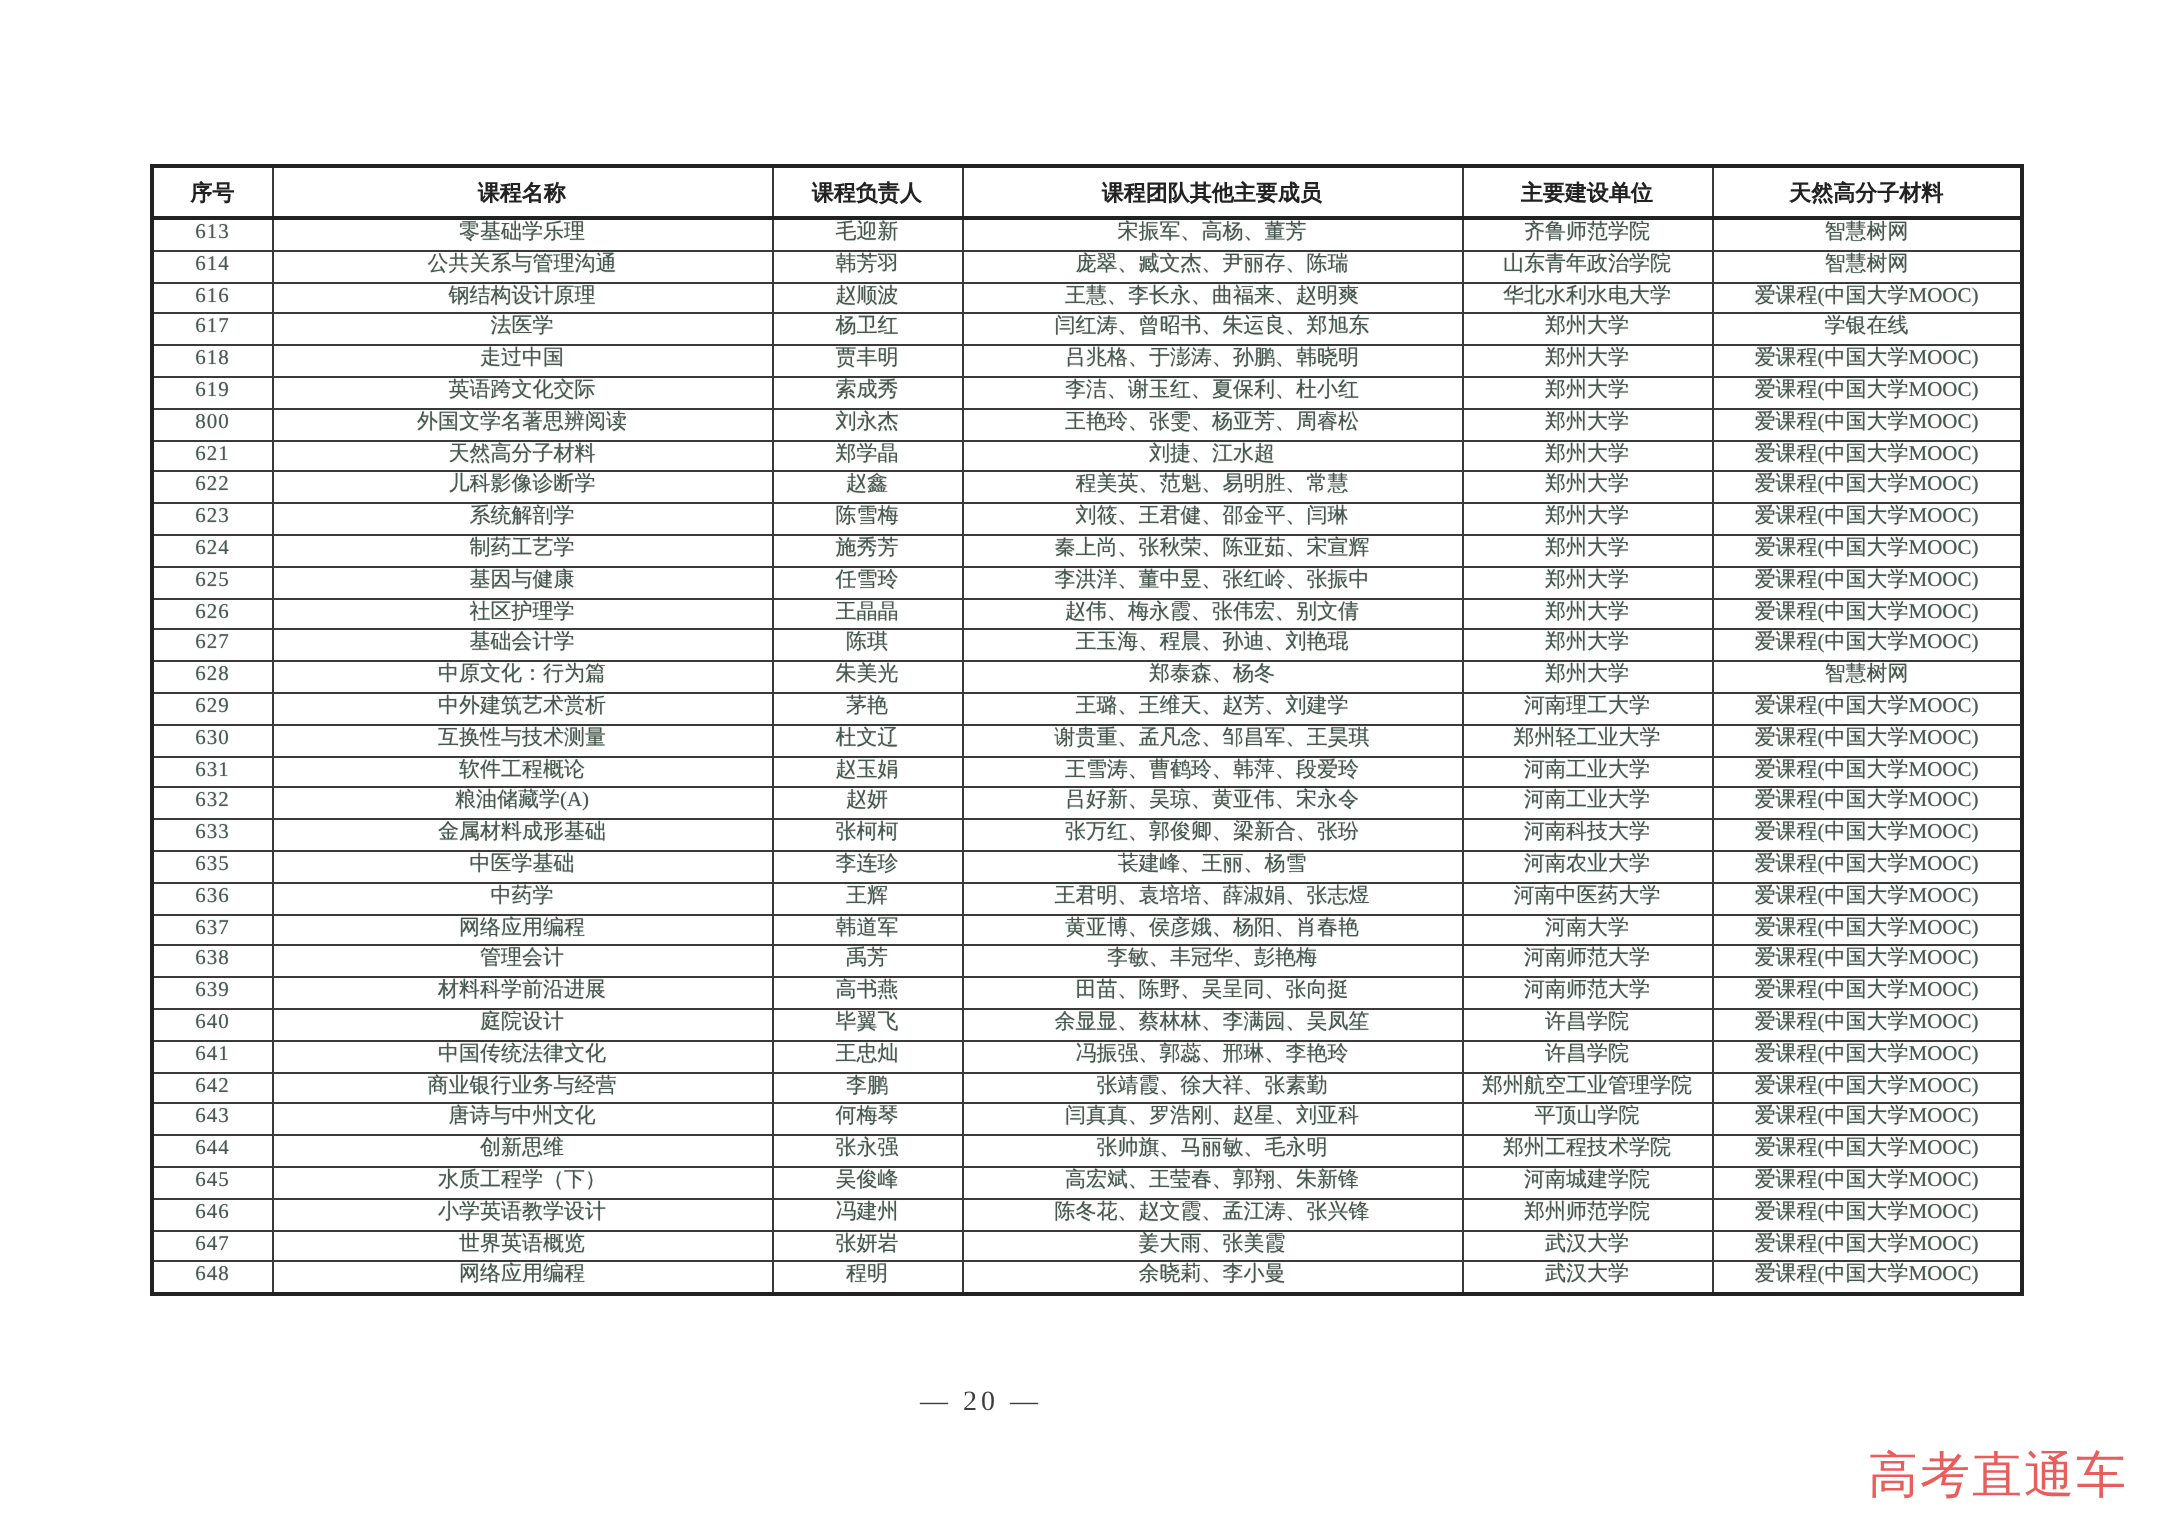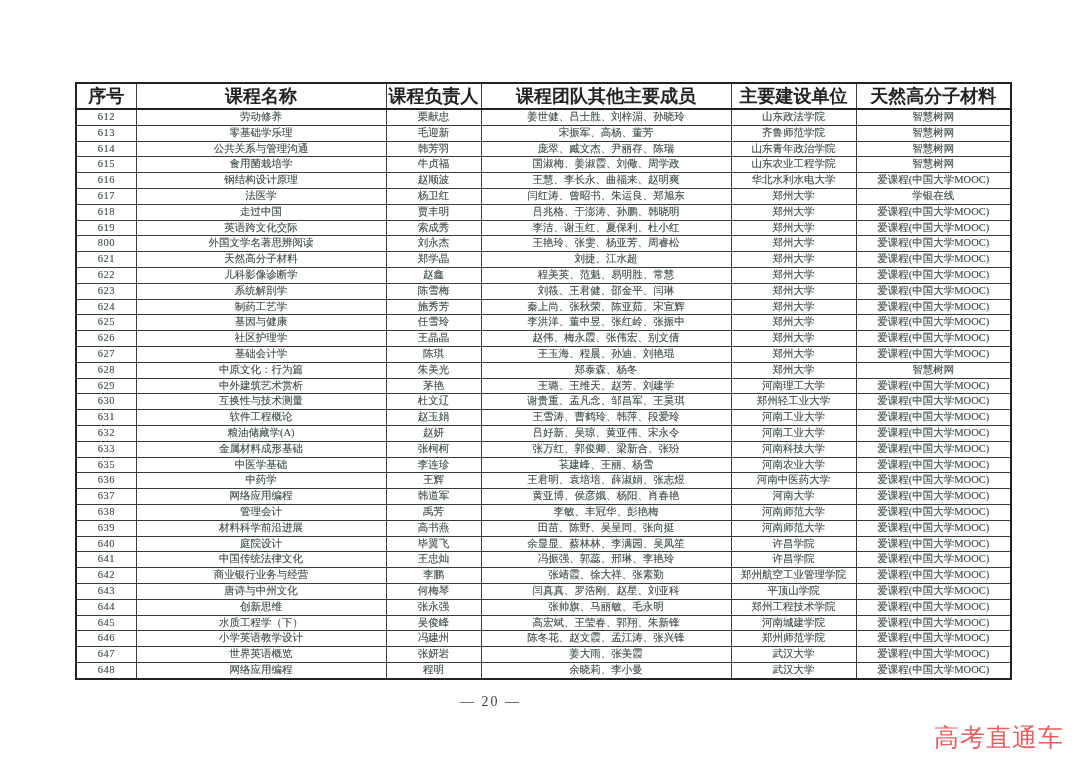--- a/index.html
+++ b/index.html
@@ -26,21 +26,21 @@
   .doc-table th,.doc-table td{
     border:1px solid #3a3a3a;
     text-align:center;
     vertical-align:middle;
     padding:0 2px;
     overflow:hidden;
     white-space:nowrap;
   }
   .doc-table th{
     height:24px;
-    font-size:18px;
+    font-size:11px;
     font-weight:bold;
     color:#222;
     border-bottom:2px solid #222;
   }
   .doc-table{border:2px solid #222;}
   .doc-table td{
     height:14.8px;
     font-size:10.5px;
     line-height:14.8px;
     text-shadow:0 0 0.6px rgba(71,87,78,0.55);
@@ -85,52 +85,36 @@
         <th>序号</th>
         <th>课程名称</th>
         <th>课程负责人</th>
         <th>课程团队其他主要成员</th>
         <th>主要建设单位</th>
         <th>天然高分子材料</th>
       </tr>
     </thead>
     <tbody id="table-body">
         <tr>
-          <td class="seq">612</td>
-          <td>劳动修养</td>
-          <td>栗献忠</td>
-          <td>姜世健、吕士胜、刘梓湄、孙晓玲</td>
-          <td>山东政法学院</td>
-          <td>智慧树网</td>
-        </tr>
-        <tr>
           <td class="seq">613</td>
           <td>零基础学乐理</td>
           <td>毛迎新</td>
           <td>宋振军、高杨、董芳</td>
           <td>齐鲁师范学院</td>
           <td>智慧树网</td>
         </tr>
         <tr>
           <td class="seq">614</td>
           <td>公共关系与管理沟通</td>
           <td>韩芳羽</td>
           <td>庞翠、臧文杰、尹丽存、陈瑞</td>
           <td>山东青年政治学院</td>
           <td>智慧树网</td>
         </tr>
         <tr>
-          <td class="seq">615</td>
-          <td>食用菌栽培学</td>
-          <td>牛贞福</td>
-          <td>国淑梅、姜淑霞、刘儆、周学政</td>
-          <td>山东农业工程学院</td>
-          <td>智慧树网</td>
-        </tr>
-        <tr>
           <td class="seq">616</td>
           <td>钢结构设计原理</td>
           <td>赵顺波</td>
           <td>王慧、李长永、曲福来、赵明爽</td>
           <td>华北水利水电大学</td>
           <td>爱课程(中国大学MOOC)</td>
         </tr>
         <tr>
           <td class="seq">617</td>
           <td>法医学</td>

